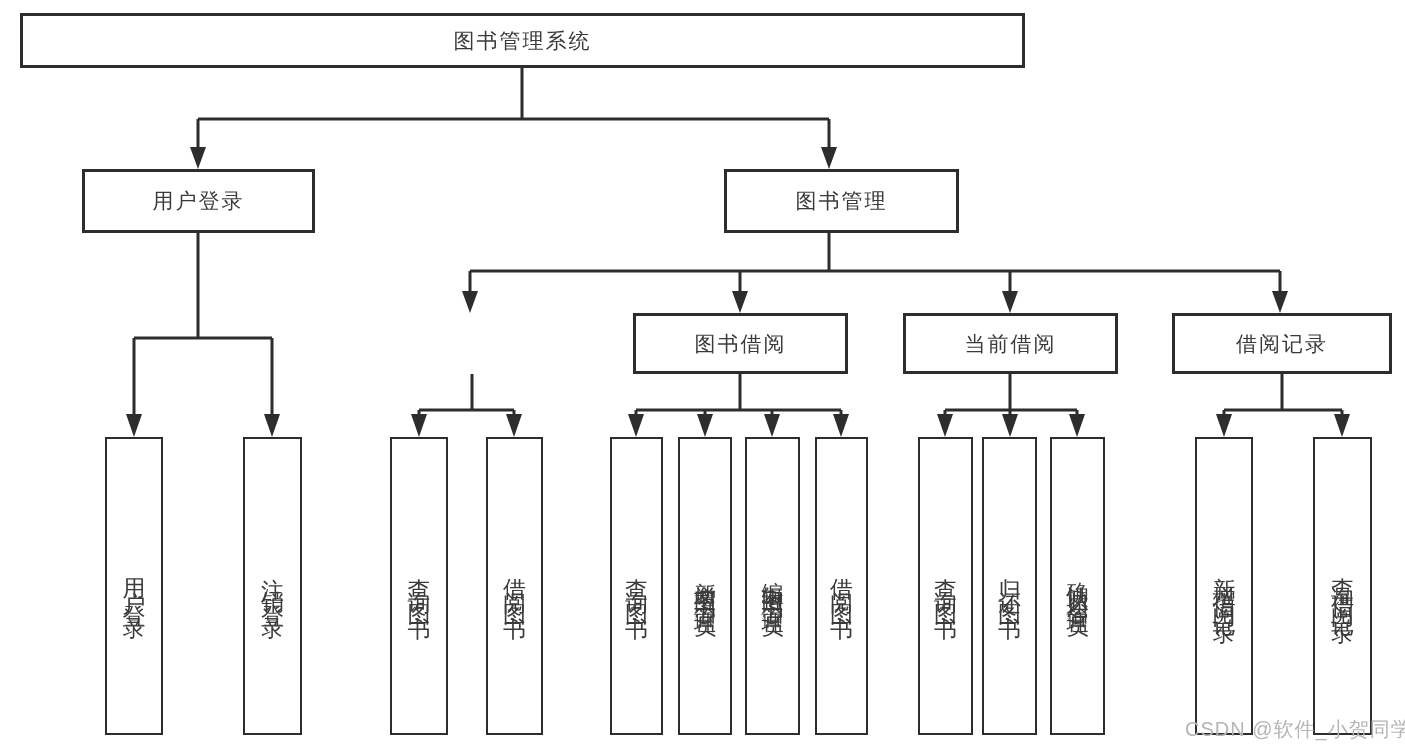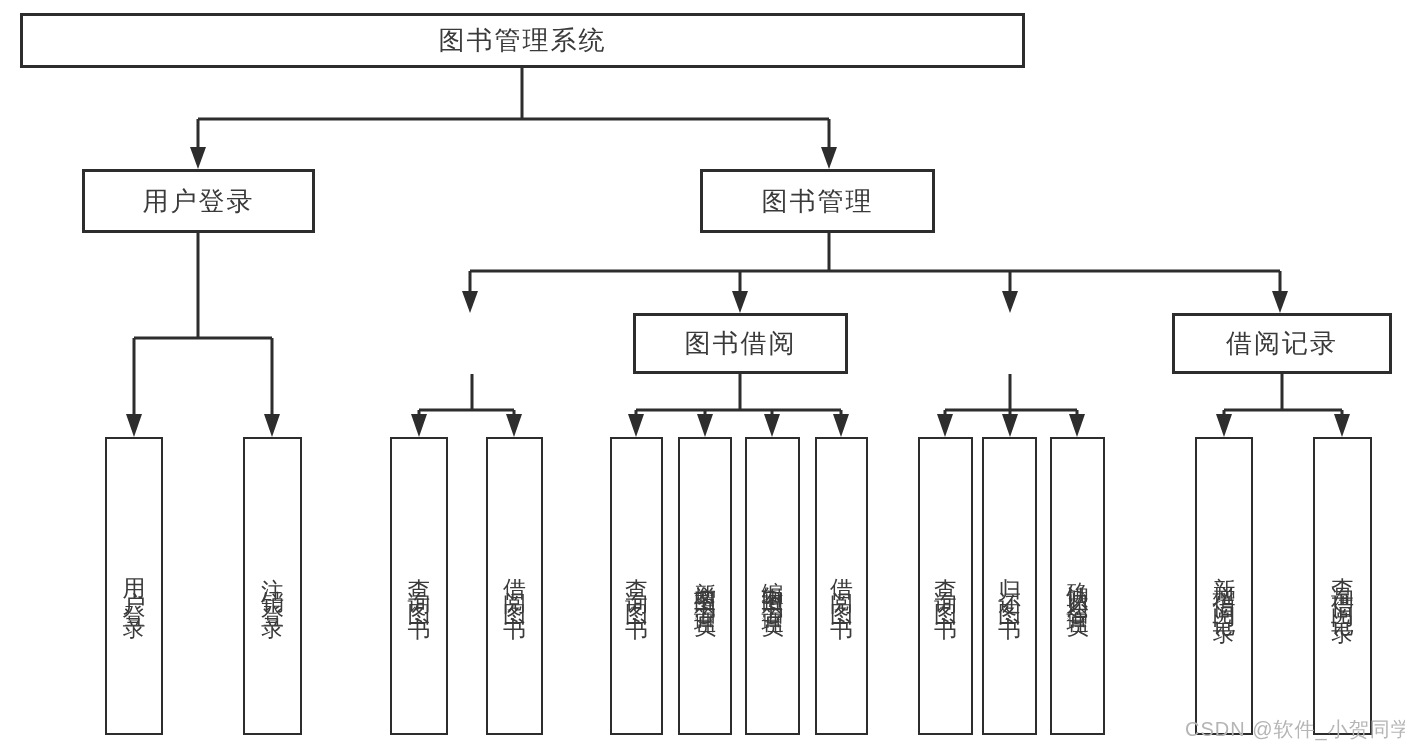--- a/index.html
+++ b/index.html
@@ -21,36 +21,36 @@
   #wires polygon{fill:var(--line);stroke:none;}
   .box{
     position:absolute;
     box-sizing:border-box;
     background:var(--background);
     border:3px solid var(--line);
     color:var(--text);
     display:flex;align-items:center;justify-content:center;
     text-align:center;
   }
-  .box.h{font-size:26px;letter-spacing:2px;white-space:nowrap;}
+  .box.h{font-size:21px;letter-spacing:2px;white-space:nowrap;}
   .box.v{top:437px;height:298px;border-width:2.5px;}
   .box.v .vtext{
     writing-mode:vertical-rl;
     text-orientation:mixed;
     font-size:23px;
     letter-spacing:13px;
     line-height:1;
   }
   .box.v.med .vtext{letter-spacing:9px;}
   .box.v.long .vtext{font-size:22px;letter-spacing:5px;}
 
   
   .n-root{left:20px;top:13px;width:1005px;height:55px;}
   .n-l2-0{left:82px;top:169px;width:233px;height:64px;}
-  .n-l2-1{left:700px;top:169px;width:235px;height:64px;}
+  .n-l2-1{left:724px;top:169px;width:235px;height:64px;}
   .n-l3-0{left:363px;top:313px;width:220px;height:61px;}
   .n-l3-1{left:633px;top:313px;width:215px;height:61px;}
   .n-l3-2{left:903px;top:313px;width:215px;height:61px;}
   .n-l3-3{left:1172px;top:313px;width:220px;height:61px;}
   .n-g1-0{left:105px;width:58px;}
   .n-g1-1{left:243px;width:59px;}
   .n-g2-0{left:390px;width:58px;}
   .n-g2-1{left:486px;width:57px;}
   .n-g3-0{left:610px;width:53px;}
   .n-g3-1{left:678px;width:54px;}
@@ -127,20 +127,23 @@
   <div class="box h n-l2-0">
     <span>用户登录</span>
   </div>
   <div class="box h n-l2-1">
     <span>图书管理</span>
   </div>
 
   <div class="box h n-l3-1">
     <span>图书借阅</span>
   </div>
+  <div class="box h n-l3-2">
+    <span>当前借阅</span>
+  </div>
   <div class="box h n-l3-3">
     <span>借阅记录</span>
   </div>
 
   <div class="box v n-g1-0">
     <span class="vtext">用户登录</span>
   </div>
   <div class="box v n-g1-1">
     <span class="vtext">注销登录</span>
   </div>

